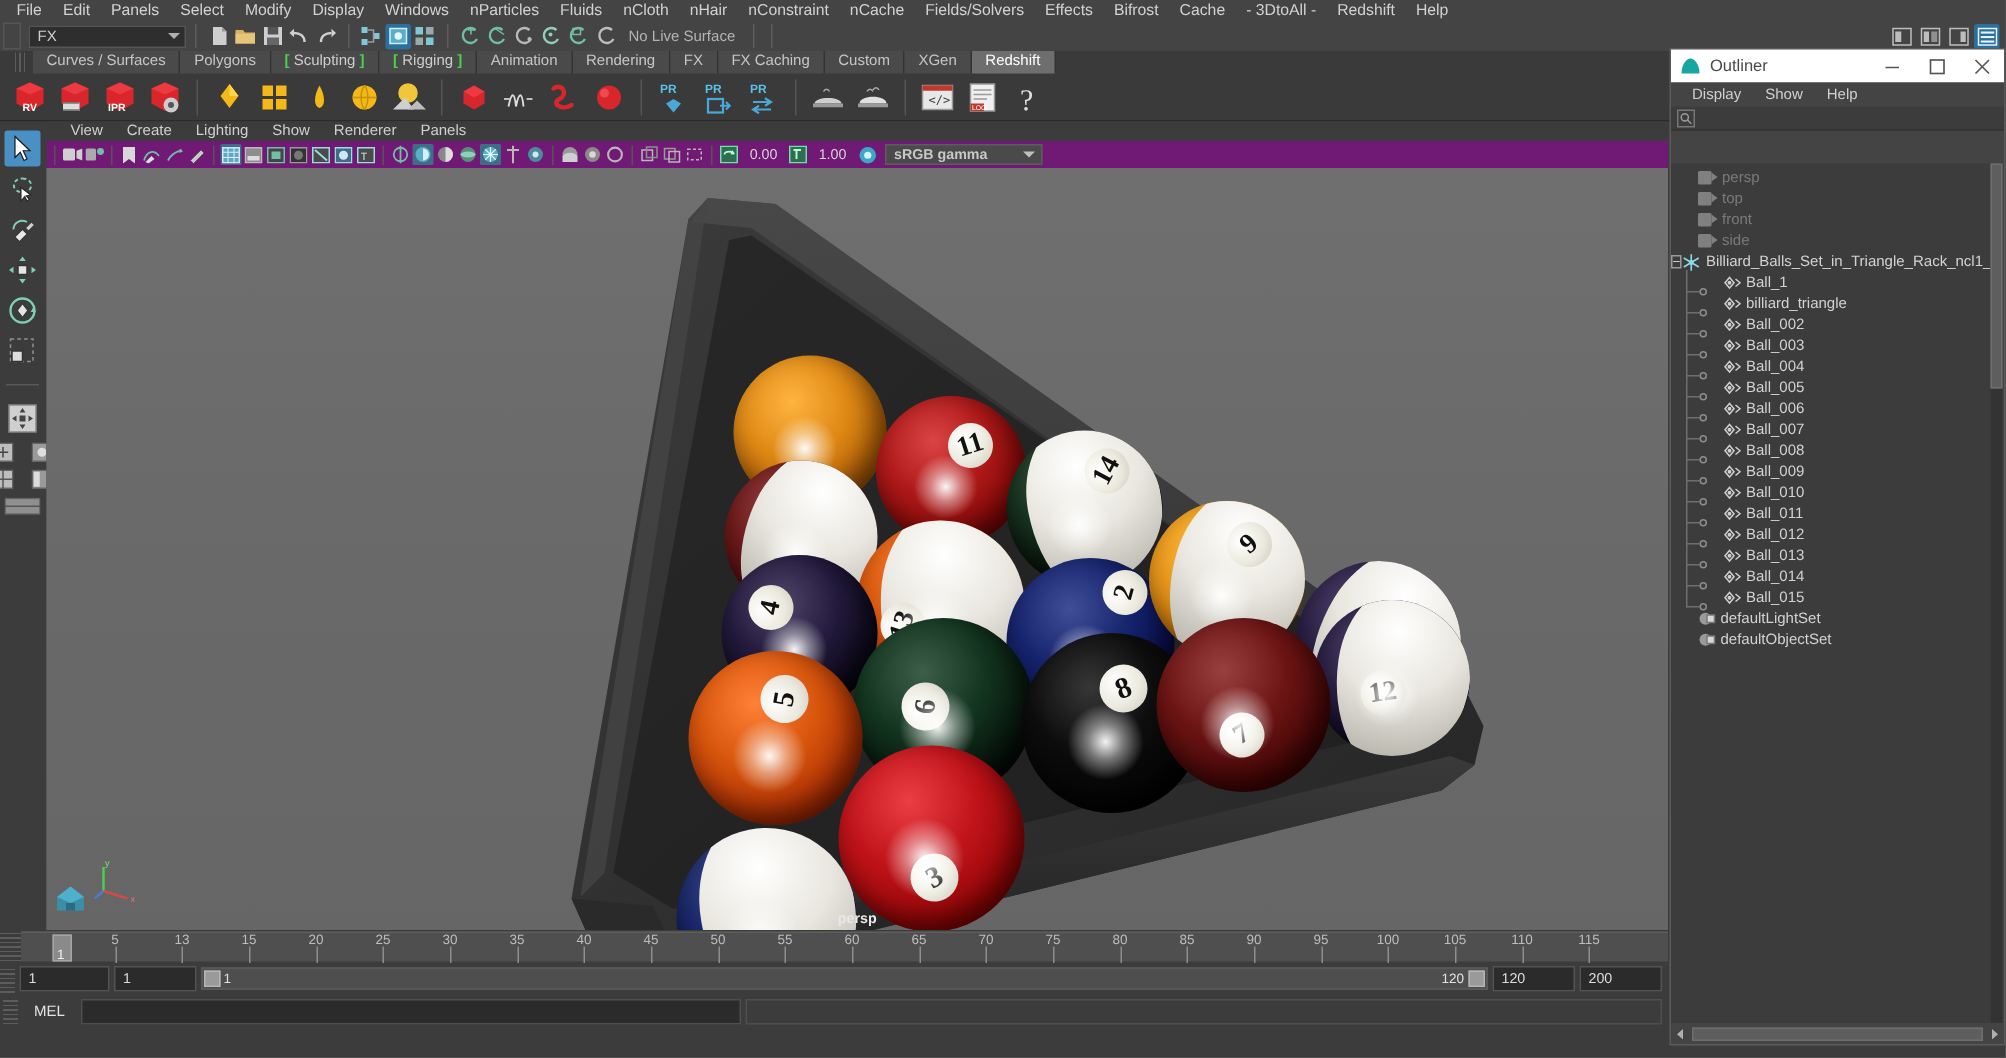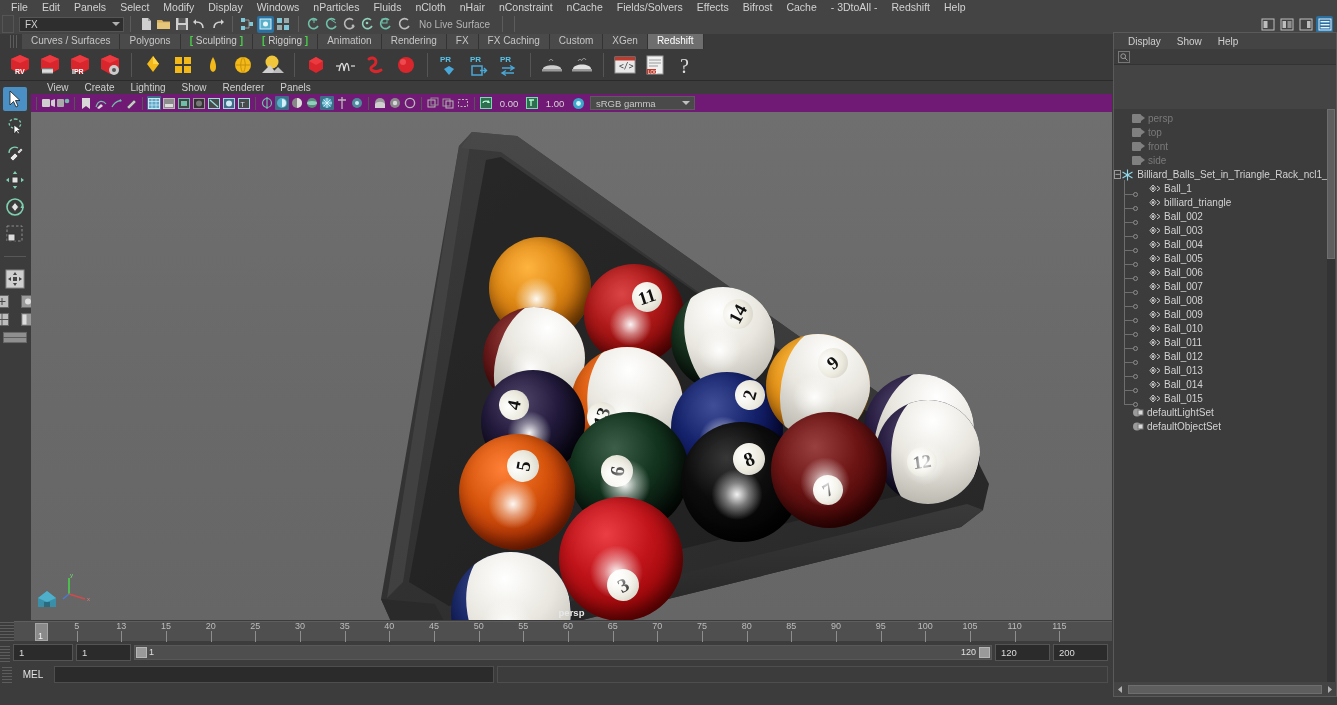--- a/index.html
+++ b/index.html
@@ -53,21 +53,21 @@
   
   .vpwrap { position:absolute; left:31px; top:81px; width:1081px; height:539px; background:#3c3c3c; }
   .vpmenu { height:13px; display:flex; align-items:center; padding-left:8px; gap:0px; background:#3c3c3c;}
   .vpmenu .vm { font-size:10px; color:#cfcfcf; padding:0 8px; line-height:13px;}
   .vptool { height:18px; background:#701a75; display:flex; align-items:center; padding-left:2px; gap:1px; }
   .vi { width:14px; height:14px; display:flex; align-items:center; justify-content:center;}
   .vi.on { background:#3f6d86; border-radius:1px;}
   .vsep3 { width:1px; height:13px; background:#555; margin:0 3px;}
   .numfld { font-size:9.5px; color:#d5d5d5; width:30px; text-align:center;}
   .srgbsel { display:flex; align-items:center; width:105px; height:14px; background:#4a4a4a; border:1px solid #5c5c5c; position:relative; margin-left:4px;}
-  .srgbsel span { font-size:9.5px; padding-left:5px; }
+  .srgbsel span { font-size:9.5px; padding-left:5px;font-weight:bold; }
   .srgbsel .arw2 { position:absolute; right:4px; width:0;height:0;border-left:4px solid transparent;border-right:4px solid transparent;border-top:4px solid #c0c0c0;}
 
   
   .vp3d { position:relative; width:1081px; height:508px; background:#6b6b6b; overflow:hidden; }
   .vp3d .grad { position:absolute; inset:0; background:linear-gradient(180deg,#6f6f6f 0%,#6a6a6a 45%,#666666 100%); }
   .persplbl { position:absolute; left:0; right:0; bottom:2px; text-align:center; font-size:9.5px; color:#e8e8e8; font-weight:bold;}
   .axis { position:absolute; left:30px; bottom:18px; width:34px; height:30px; }
   .homeicon { position:absolute; left:4px; bottom:10px; width:24px; height:24px; }
 
   
@@ -1023,20 +1023,43 @@
 
   <div class="cmdrow">
     <div class="cgrip"></div>
     <div class="mel">MEL</div>
     <div class="cmdinput" style="width:440px"></div>
     <div class="cmdout" style="flex:1;margin-right:4px"></div>
   </div>
 
 
   <div class="outliner">
+    <div class="ol-title">
+      <svg width="14" height="13" viewBox="0 0 14 13">
+        <path d="M1 11 C1 4 5 1 7 1 C9 1 13 4 13 11 Z" fill="#16a8a0"></path>
+      </svg>
+      <div class="ttxt">Outliner</div>
+      <div class="ol-wbtns">
+        <div class="ol-wbtn">
+            <svg width="11" height="11" viewBox="0 0 11 11">
+              <path d="M1 6h9" stroke="#555" stroke-width="1.1"></path>
+            </svg>
+          </div>
+        <div class="ol-wbtn">
+            <svg width="11" height="11" viewBox="0 0 11 11">
+              <rect x="1" y="1" width="9" height="9" fill="none" stroke="#555" stroke-width="1.1"></rect>
+            </svg>
+          </div>
+        <div class="ol-wbtn">
+            <svg width="11" height="11" viewBox="0 0 11 11">
+              <path d="M1 1 10 10M10 1 1 10" stroke="#555" stroke-width="1.1"></path>
+            </svg>
+          </div>
+      </div>
+    </div>
 
     <div class="ol-menu">
       <span>Display</span>
       <span>Show</span>
       <span>Help</span>
     </div>
 
     <div class="ol-search">
       <div class="ol-sico">
         <svg width="8" height="8" viewBox="0 0 8 8">

